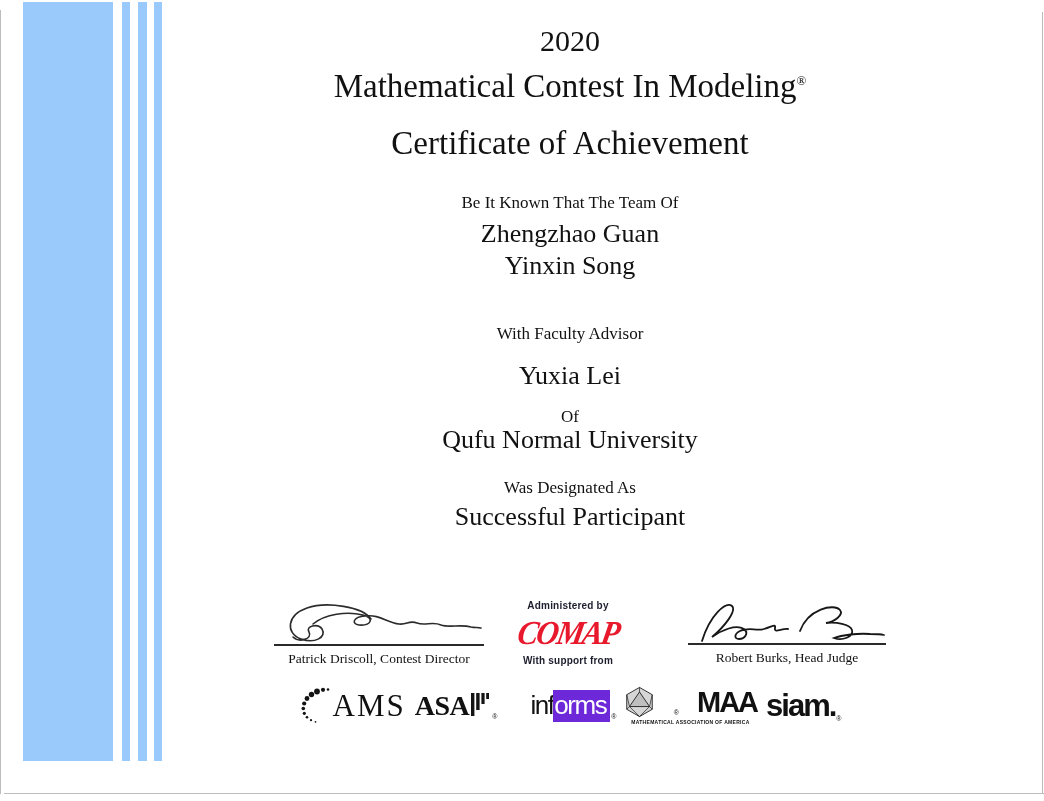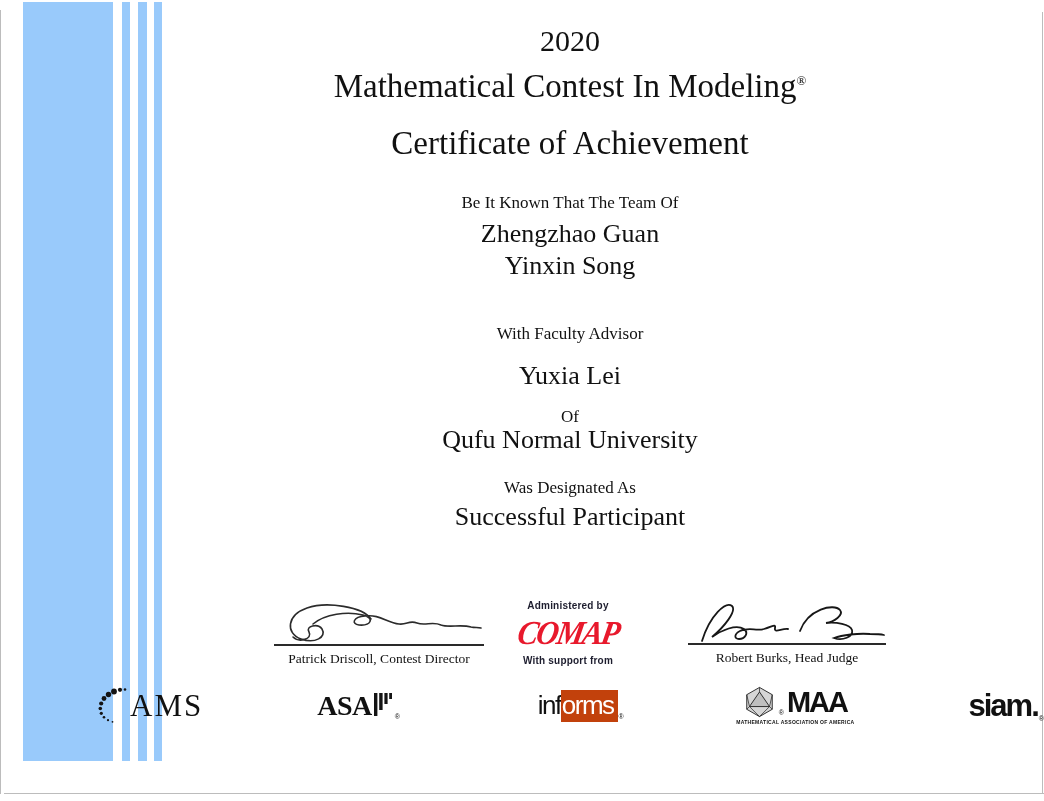--- a/index.html
+++ b/index.html
@@ -52,32 +52,32 @@
          flex-direction:column;align-items:center;
          font-family:"Liberation Sans","DejaVu Sans",sans-serif;}
   .comap-small{font-size:10px;font-weight:bold;color:#1d1d2e;letter-spacing:.2px;}
   .comap-logo{font-size:31px;font-weight:bold;font-style:italic;
               color:var(--comap_red,#E8192C);letter-spacing:-2px;line-height:44px;
               transform:skewX(-10deg) scaleY(1.08);
               font-family:"Liberation Serif","DejaVu Serif",serif;}
 
   
   .sponsors{position:absolute;left:96px;top:686px;width:948px;display:flex;
-            justify-content:space-between;align-items:center;gap:9px;}
+            justify-content:center;align-items:center;gap:9px;}
   .sponsor{display:flex;align-items:center;}
   .ams-text{font-size:31px;letter-spacing:2px;margin-left:2px;}
   .asa{align-items:flex-start;}
   .asa-text{font-size:28px;font-weight:bold;letter-spacing:-.5px;}
   .asa svg{margin-top:3px;margin-left:1px;}
   .informs{font-family:"Liberation Sans","DejaVu Sans",sans-serif;font-weight:normal;
            font-size:26px;letter-spacing:-1.5px;align-items:stretch;margin-left:24px;}
   .informs-prefix{line-height:30px;}
-  .informs-box{background:#c2410c;color:#fff;padding:0 4px 2px 1px;line-height:30px;}
+  .informs-box{background:#6d28d9;color:#fff;padding:0 4px 2px 1px;line-height:30px;}
   .maa{flex-direction:column;align-items:center;gap:1px;}
-  .maa-row{display:flex;align-items:center;gap:3px;}
+  .maa-row{display:flex;align-items:center;gap:18px;}
   .maa-text{font-family:"Liberation Sans","DejaVu Sans",sans-serif;font-weight:bold;
             font-size:29px;letter-spacing:-2px;line-height:30px;}
   .maa-caption{font-family:"Liberation Sans","DejaVu Sans",sans-serif;font-weight:bold;
                font-size:5px;letter-spacing:.3px;white-space:nowrap;}
   .siam-text{font-family:"Liberation Sans","DejaVu Sans",sans-serif;font-weight:bold;
              font-size:31px;letter-spacing:-2px;}
   .reg-tiny{font-size:7px;line-height:7px;align-self:flex-end;margin:0 0 2px 1px;
             font-family:"Liberation Sans","DejaVu Sans",sans-serif;}
 </style>
 </head>

